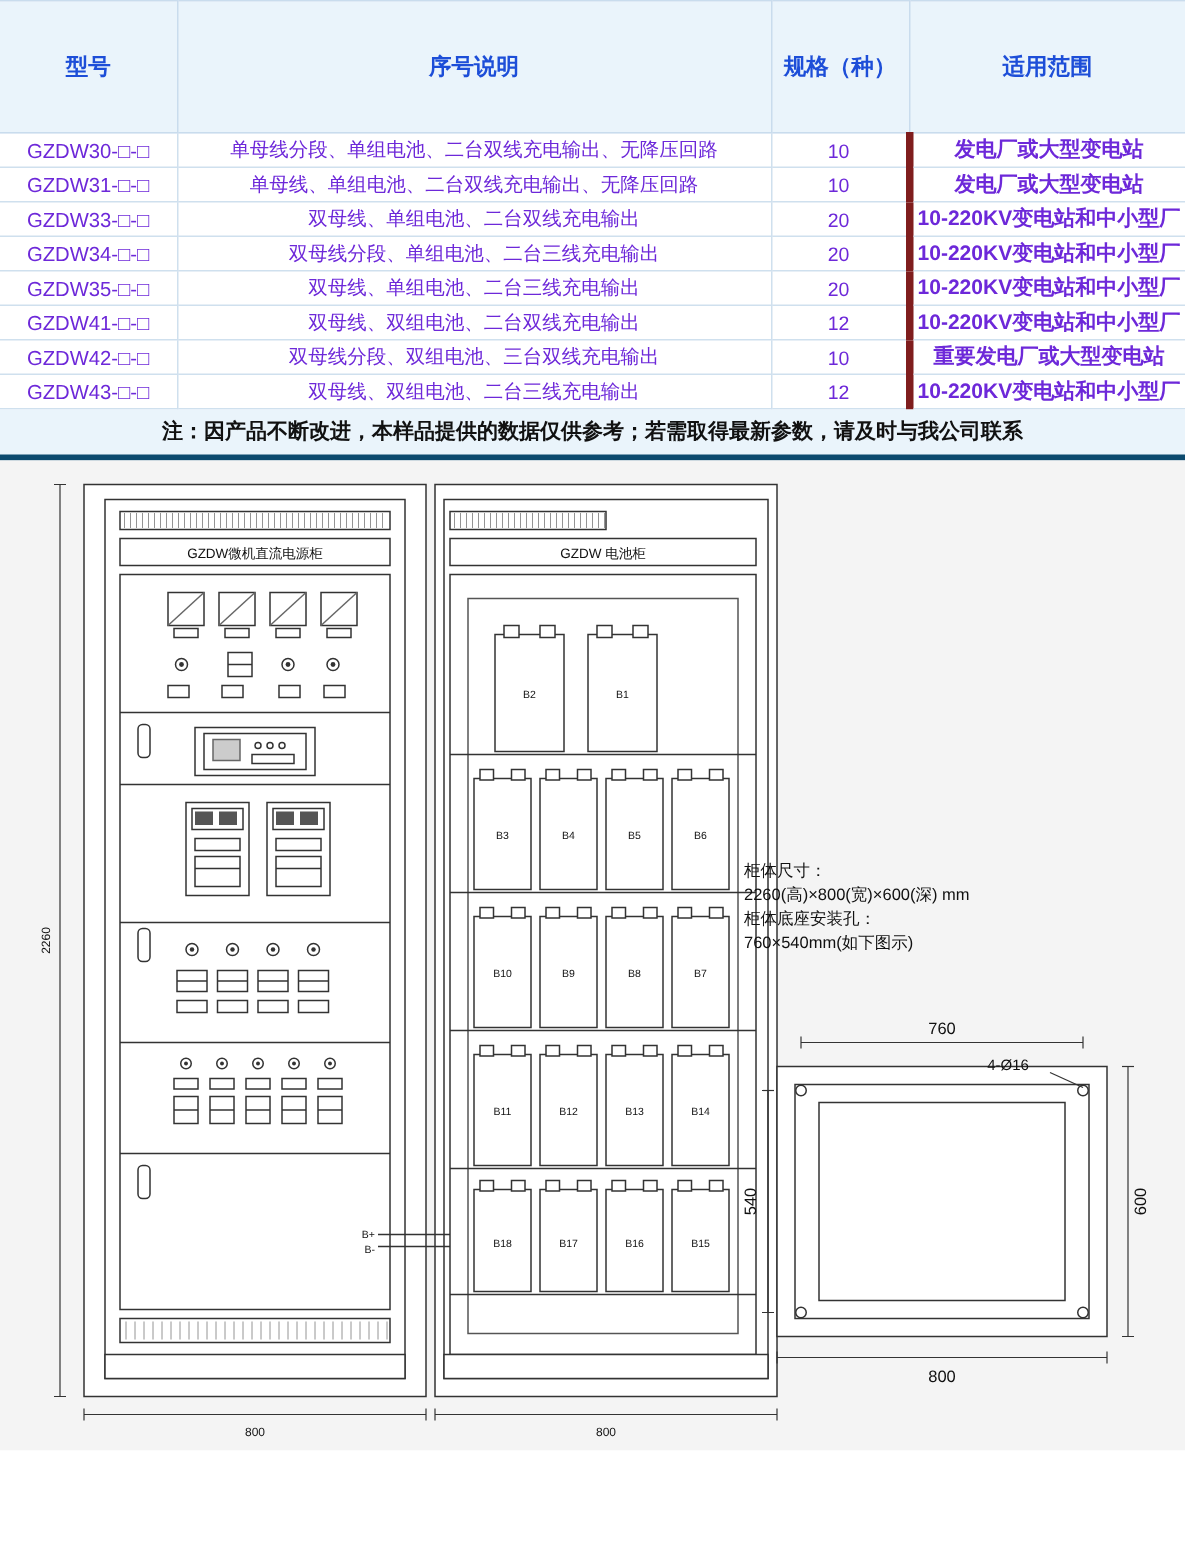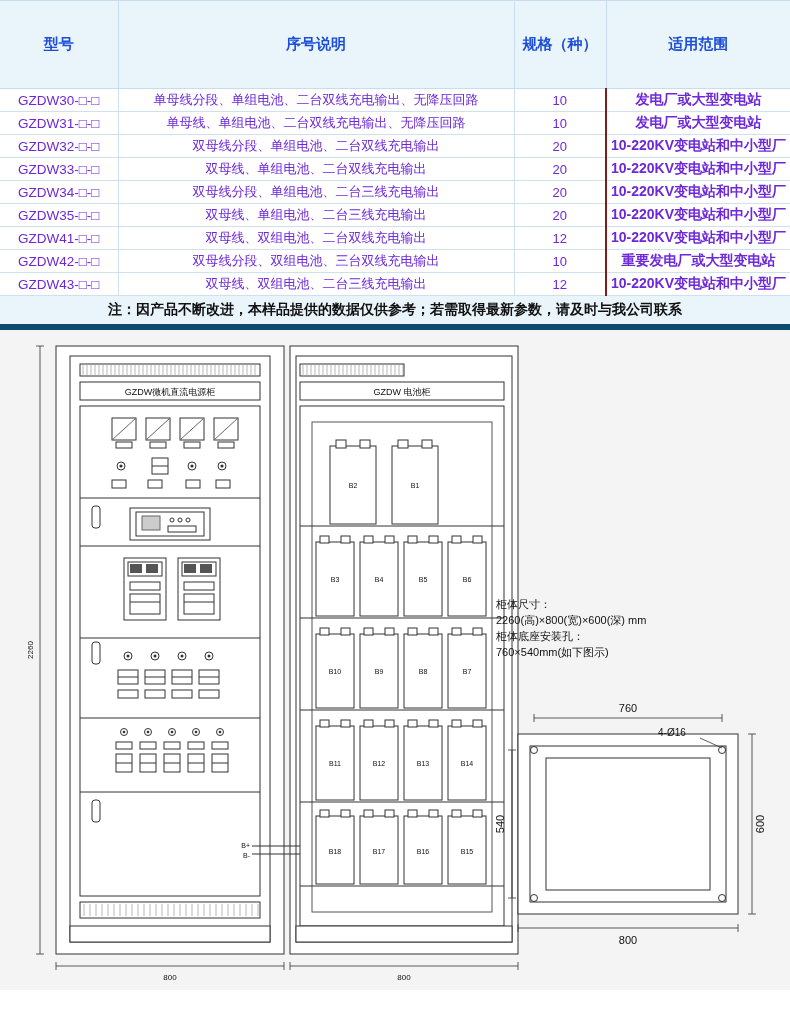--- a/index.html
+++ b/index.html
@@ -39,34 +39,34 @@
     color: #6d28d9;
     height: 23px;
     border-bottom: 1px solid #cfe0ee;
     text-align: center;
     vertical-align: middle;
     white-space: nowrap;
     overflow: hidden;
   }
   .spec-table td.model { border-right: 1px solid #cfe0ee; font-size: 13.5px; }
   .spec-table td.desc  { border-right: 1px solid #cfe0ee; }
-  .spec-table td.qty   { border-right: 2px solid #7f1d1d; margin-left: 48px; }
+  .spec-table td.qty   { border-right: 5px solid #7f1d1d; margin-left: 48px; }
   .spec-table td.scope { font-size: 14px; font-weight: bold; }
   .spec-table tr.first td { border-top: 1px solid #8aa7bd; }
 
   .note-bar {
     background: #eaf4fb;
     height: 34px;
     display: flex;
     align-items: center;
     justify-content: center;
     font-size: 14px;
     font-weight: bold;
     color: #111;
-    border-bottom: 6px solid #0c4a6e;
+    border-bottom: 4px solid #0c4a6e;
   }
 
   
   .drawing { position: relative; width: 790px; height: 660px; background: #fff; }
   .drawing svg { display: block; }
   .dim-note {
     position: absolute;
     left: 496px;
     top: 266px;
     font-size: 11px;
@@ -94,26 +94,20 @@
         <td class="model">GZDW30-□-□</td>
         <td class="desc">单母线分段、单组电池、二台双线充电输出、无降压回路</td>
         <td class="qty">10</td>
         <td class="scope">发电厂或大型变电站</td>
       </tr>
       <tr>
         <td class="model">GZDW31-□-□</td>
         <td class="desc">单母线、单组电池、二台双线充电输出、无降压回路</td>
         <td class="qty">10</td>
         <td class="scope">发电厂或大型变电站</td>
-      </tr>
-      <tr>
-        <td class="model">GZDW32-□-□</td>
-        <td class="desc">双母线分段、单组电池、二台双线充电输出</td>
-        <td class="qty">20</td>
-        <td class="scope">10-220KV变电站和中小型厂</td>
       </tr>
       <tr>
         <td class="model">GZDW33-□-□</td>
         <td class="desc">双母线、单组电池、二台双线充电输出</td>
         <td class="qty">20</td>
         <td class="scope">10-220KV变电站和中小型厂</td>
       </tr>
       <tr>
         <td class="model">GZDW34-□-□</td>
         <td class="desc">双母线分段、单组电池、二台三线充电输出</td>

